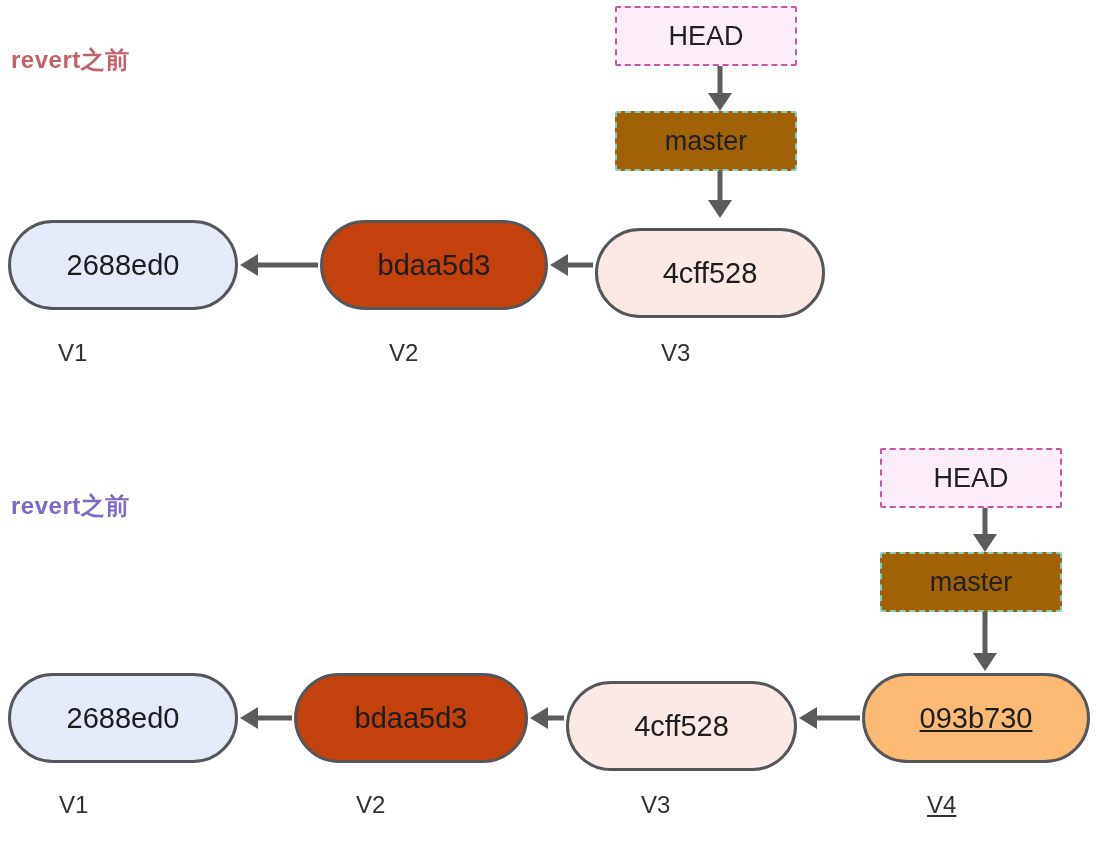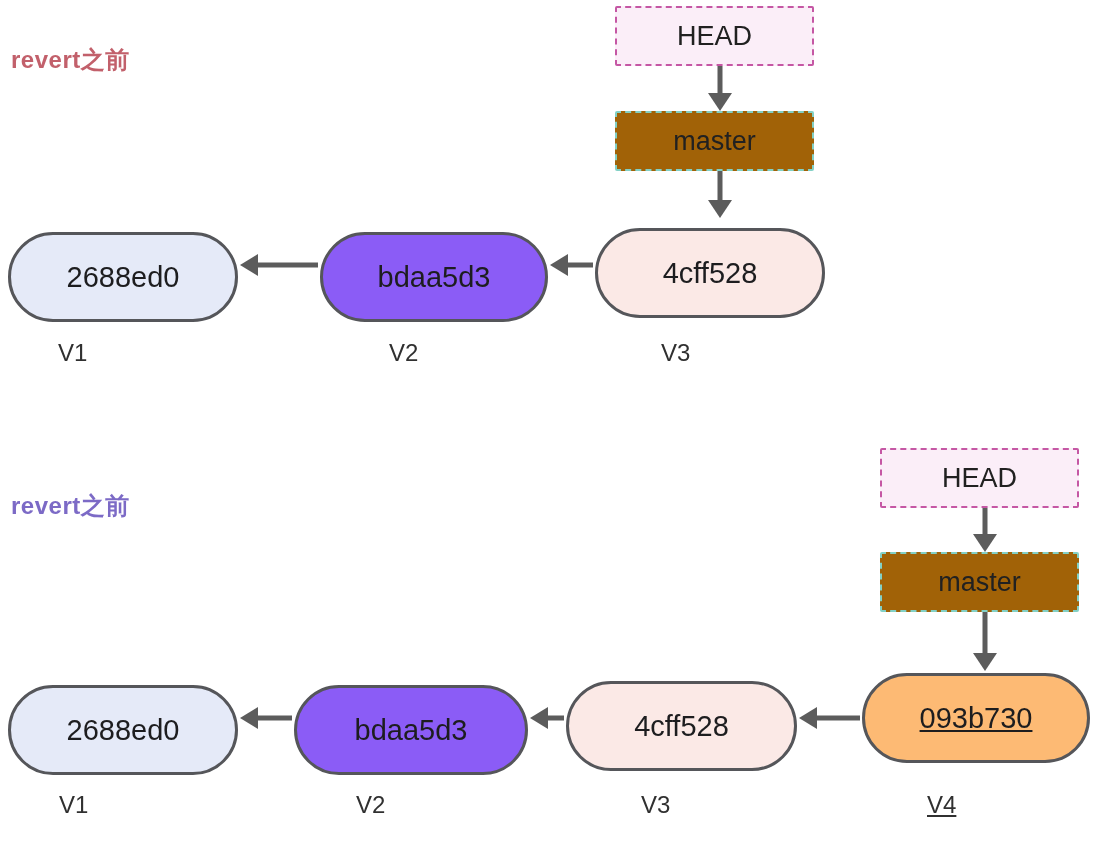--- a/index.html
+++ b/index.html
@@ -20,21 +20,21 @@
     letter-spacing: 0.5px;
     line-height: 1;
     white-space: nowrap;
   }
   .sec-title.before { left: 11px; top: 48px; color: #c2606b; }
   .sec-title.after  { left: 11px; top: 494px; color: #7c6ac6; }
 
   
   .refbox {
     position: absolute;
-    width: 199px;
+    width: 182px;
     height: 60px;
     box-sizing: border-box;
     border-radius: 2px;
     display: flex;
     align-items: center;
     justify-content: center;
     font-size: 27px;
     color: #212121;
   }
   .refbox.head   { background: #fbeef8; border: 2px dashed #c557a4; }
@@ -50,22 +50,22 @@
     height: 90px;
     box-sizing: border-box;
     border: 3px solid #55565a;
     border-radius: 45px;
     display: flex;
     align-items: center;
     justify-content: center;
     font-size: 29px;
     color: #1d1d1f;
   }
-  .fill-lavender { background: #e5eaf8; margin-top: 12px; }
-  .fill-mint     { background: #8b5cf6; margin-top: 12px; }
+  .fill-lavender { background: #e5eaf8; }
+  .fill-mint     { background: #c2410c; }
   .fill-pink     { background: #fbe9e6; margin-top: 8px; }
   .fill-yellow   { background: #fdba74; text-decoration: underline; }
 
   .pos-r1c1 { left: 8px;   top: 220px; width: 230px; }
   .pos-r1c2 { left: 320px; top: 220px; width: 228px; }
   .pos-r1c3 { left: 595px; top: 220px; width: 230px; }
 
   .pos-r2c1 { left: 8px;   top: 673px; width: 230px; }
   .pos-r2c2 { left: 294px; top: 673px; width: 234px; }
   .pos-r2c3 { left: 566px; top: 673px; width: 231px; }

